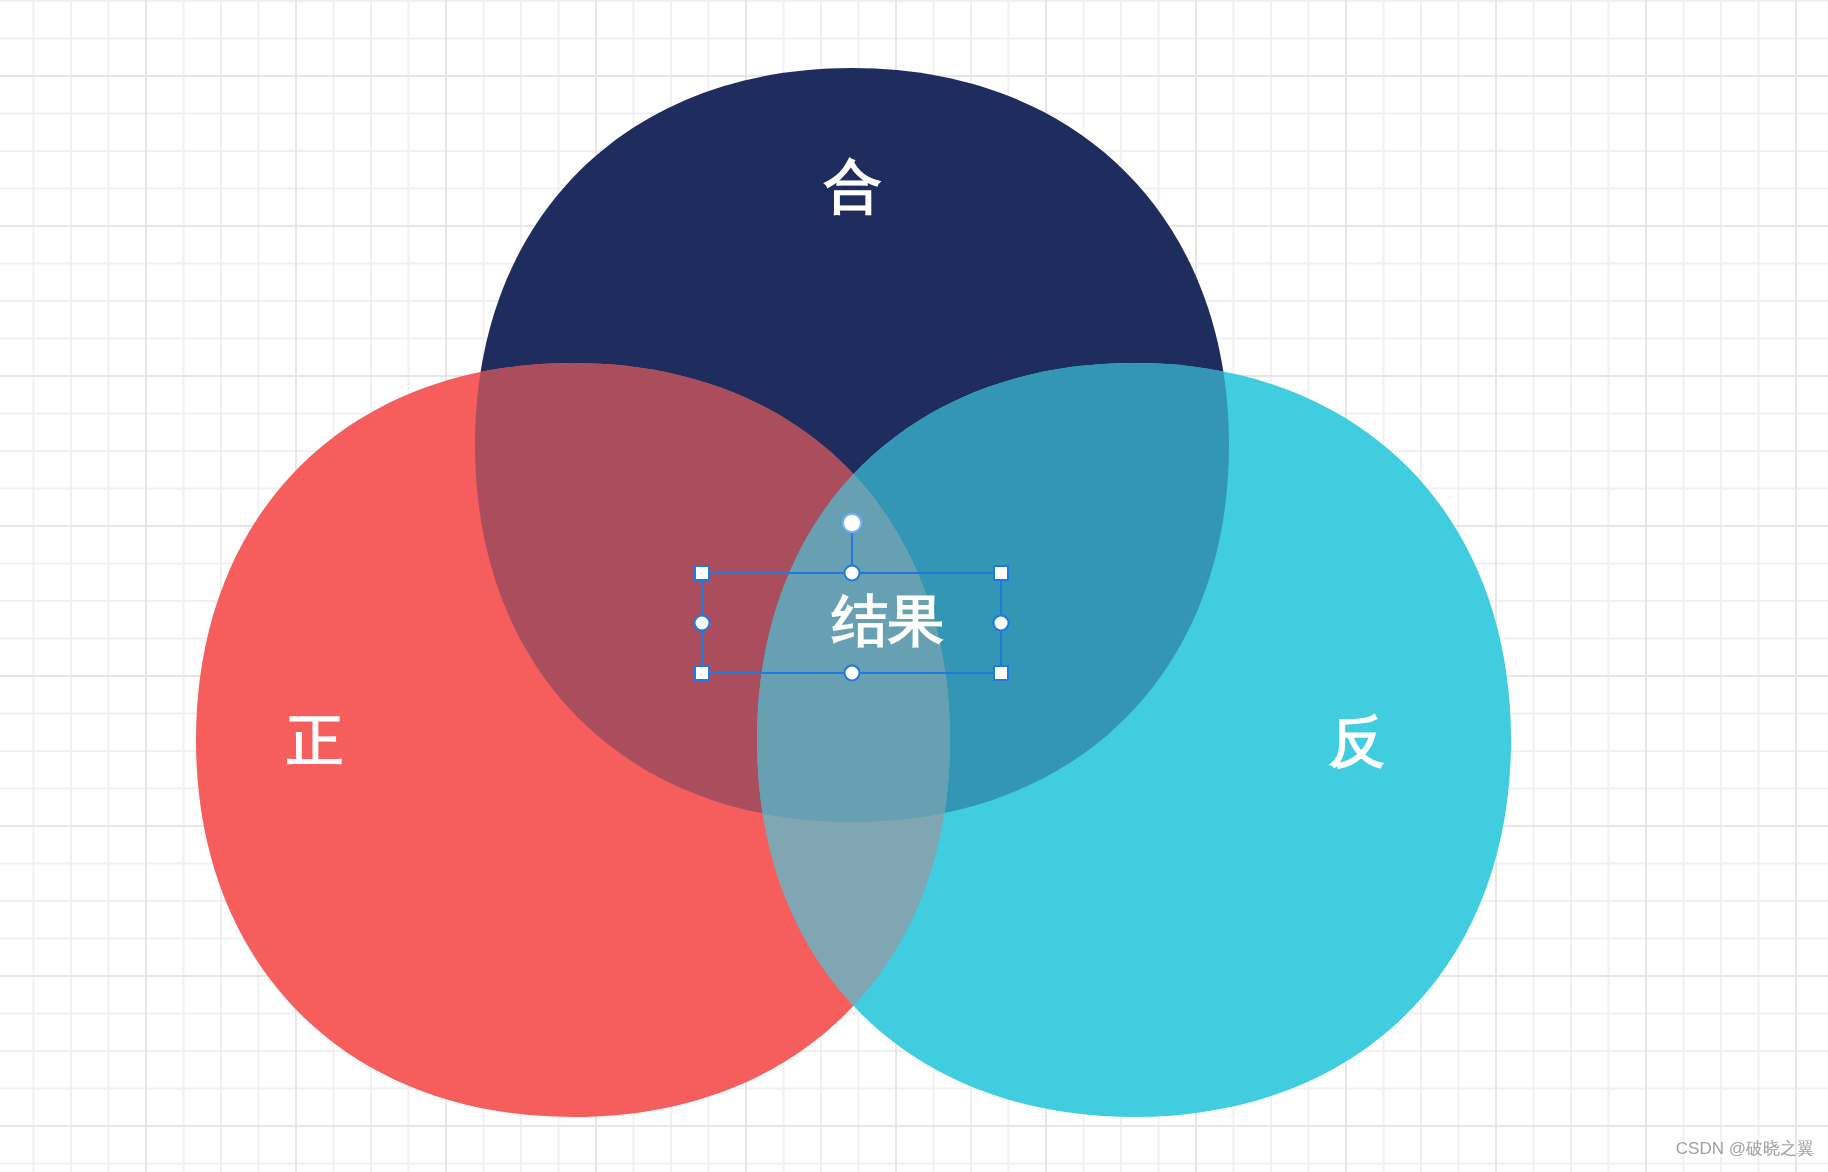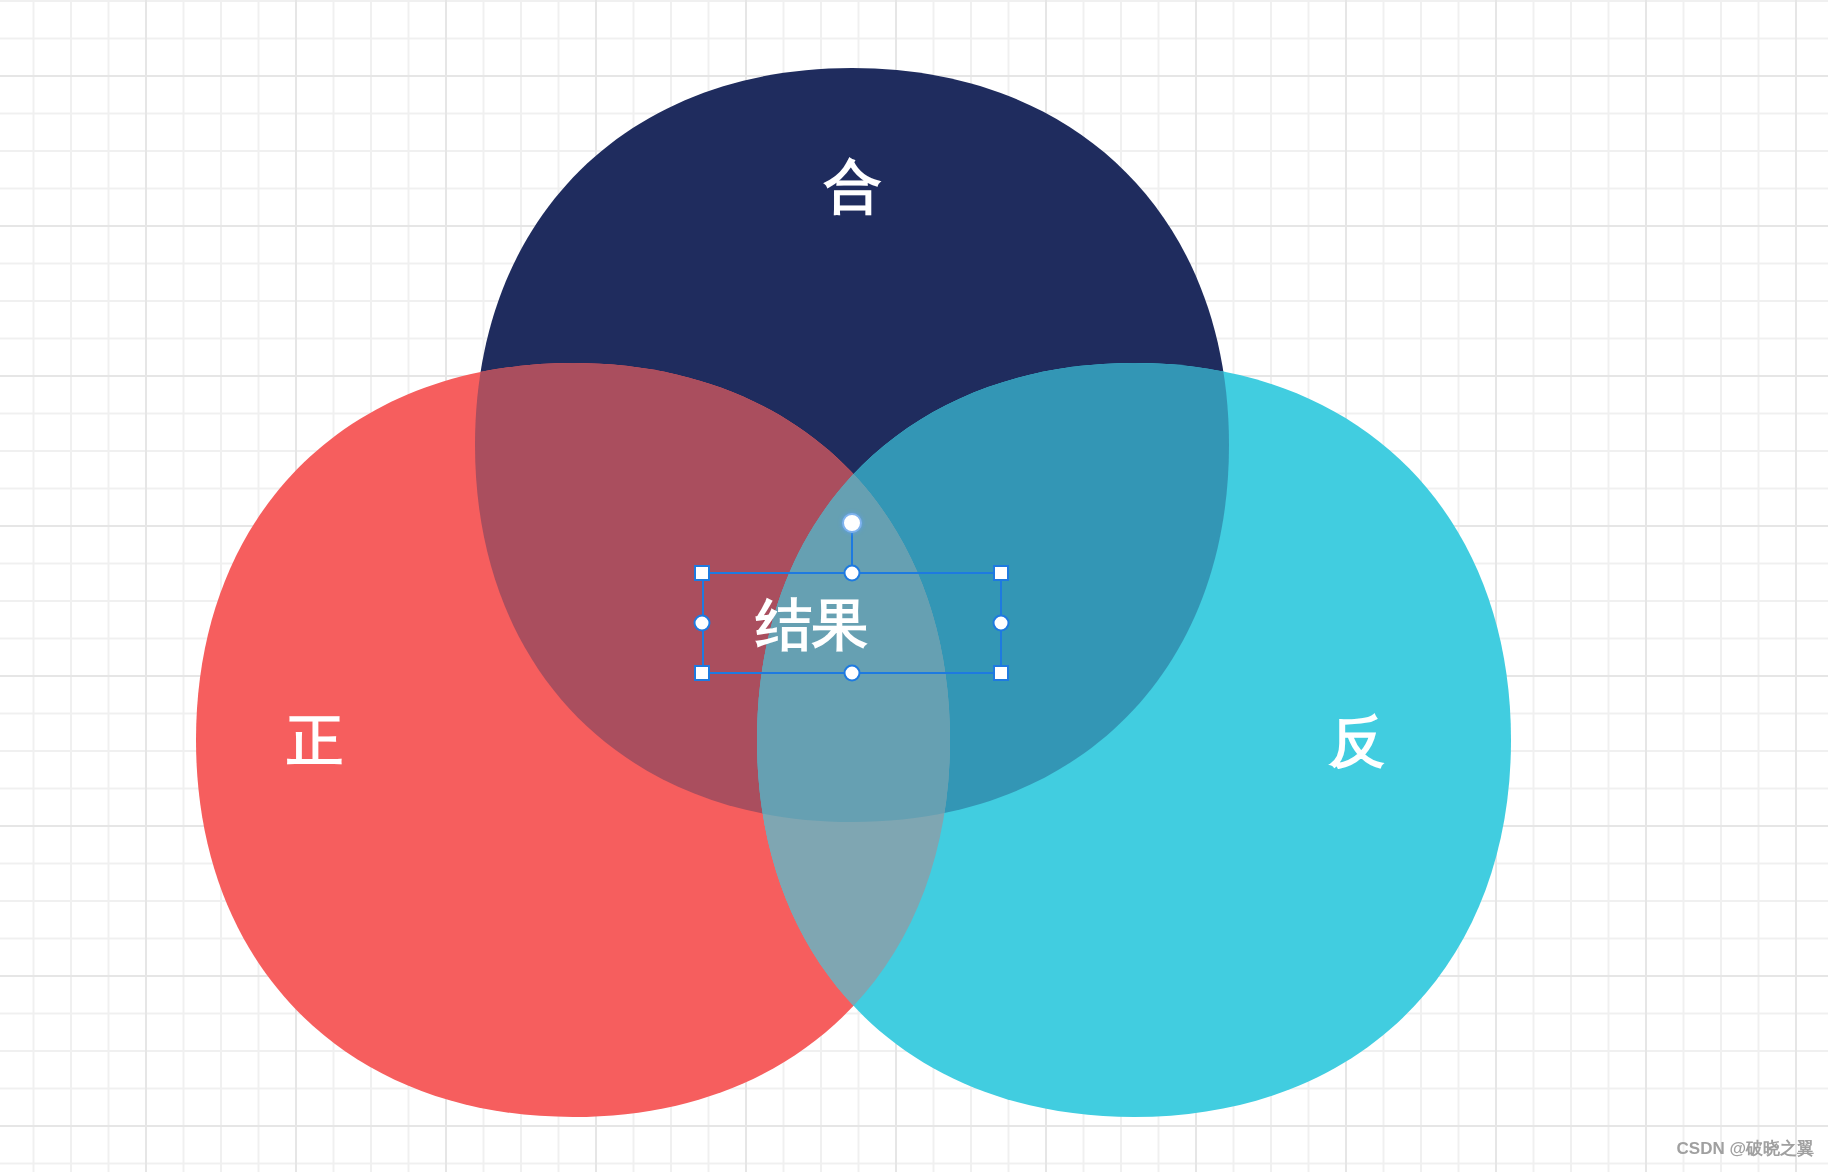--- a/index.html
+++ b/index.html
@@ -38,21 +38,20 @@
     }
     .handle-rot {
       position: absolute; width: 20px; height: 20px; background: #fff;
       border: 2px solid #7fb3ee; border-radius: 50%; box-sizing: border-box;
       transform: translate(-50%, -50%); box-shadow: 0 0 4px #5d9de8;
     }
     .rot-line { position: absolute; width: 2px; background: #1e7ae0; transform: translateX(-50%); }
     .watermark {
       position: absolute; right: 14px; bottom: 12px; color: #a0a0a0; font-size: 17px;
       font-family: "Liberation Sans", sans-serif;
-      font-weight: bold;
     }
   </style>
 </head>
 <body>
 
 <div class="canvas">
   <svg class="diagram" width="1828" height="1172" viewBox="0 0 1828 1172">
     <defs>
       <clipPath id="clip-top">
           <path id="cp-top" d="M 852 68 C 1078.2 68 1229 218.8 1229 445 C 1229 671.2 1078.2 822 852 822 C 625.8 822 475 671.2 475 445 C 475 218.8 625.8 68 852 68 Z"></path>
@@ -77,21 +76,21 @@
     <g clip-path="url(#clip-left)">
       <g clip-path="url(#clip-top)">
         <path id="ov-all" d="M 1134 363 C 1360.2 363 1511 513.8 1511 740 C 1511 966.2 1360.2 1117 1134 1117 C 907.8 1117 757 966.2 757 740 C 757 513.8 907.8 363 1134 363 Z" fill="#66a0b2"></path>
       </g>
     </g>
   </svg>
 
   <div class="label" style="left:853px; top:186px; font-size:58px;">合</div>
   <div class="label" style="left:315px; top:741px; font-size:56px;">正</div>
   <div class="label" style="left:1357px; top:742px; font-size:56px;">反</div>
-  <div class="label" style="left:812px; top:625px; font-size:56px;">结果</div>
+  <div class="label" style="left:888px; top:625px; font-size:56px;font-family:Liberation Mono, monospace;">结果</div>
 
   <div class="sel-box" style="left:702px; top:572px; width:300px; height:102px;"></div>
   <div class="rot-line" style="left:852px; top:523px; height:50px;"></div>
   <div class="handle-rot" style="left:852px; top:523px;"></div>
   <div class="handle-sq" style="left:702px; top:573px;"></div>
   <div class="handle-sq" style="left:1001px; top:573px;"></div>
   <div class="handle-sq" style="left:702px; top:673px;"></div>
   <div class="handle-sq" style="left:1001px; top:673px;"></div>
   <div class="handle-ci" style="left:852px; top:573px;"></div>
   <div class="handle-ci" style="left:852px; top:673px;"></div>

